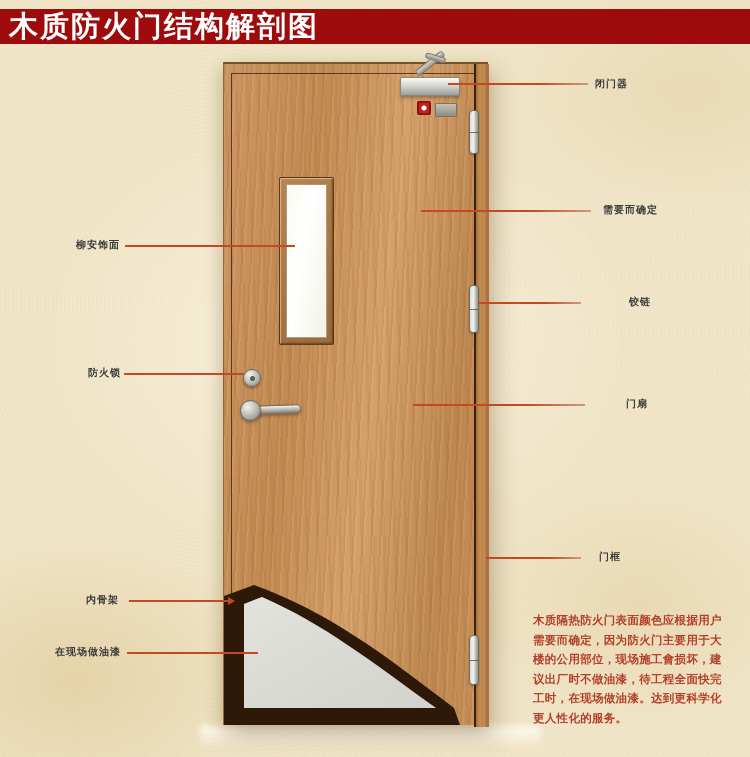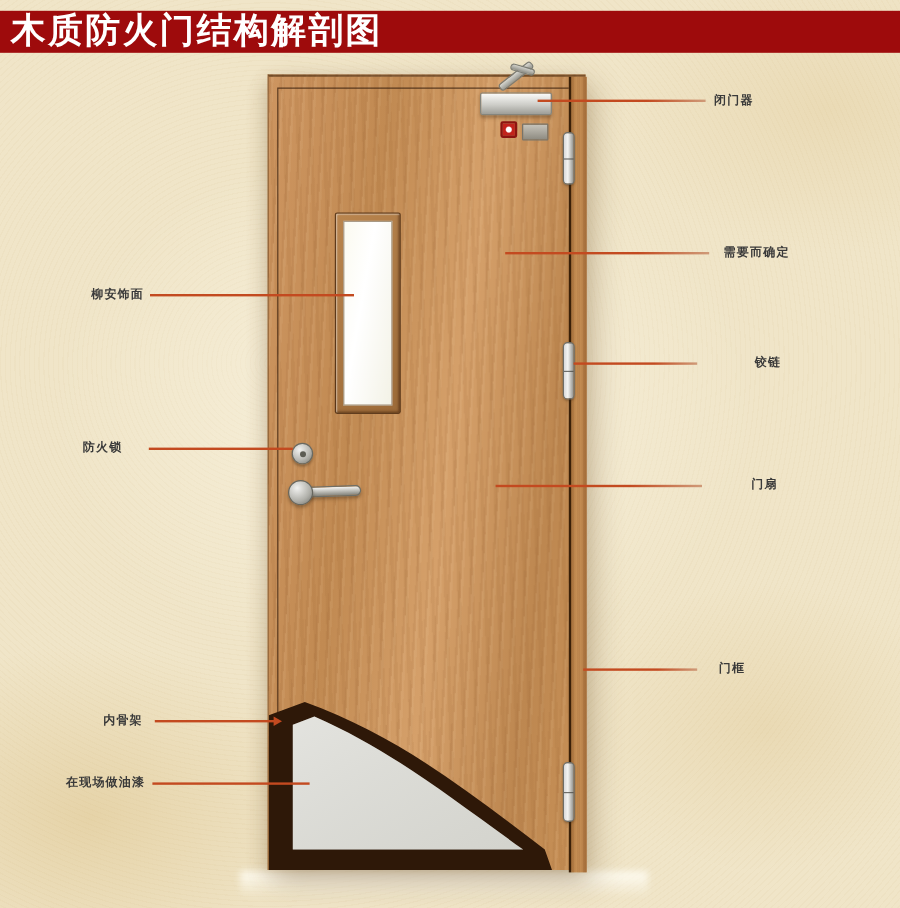--- a/index.html
+++ b/index.html
@@ -119,21 +119,21 @@
     position:absolute; z-index:5; height:2px; background:#c34a20;
   }
   .leader.fade { background:linear-gradient(90deg, #c34a20 65%, #cf9a78); }
   .leader.arrow::after {
     content:""; position:absolute; right:-6px; top:-3px;
     border-left:7px solid #c34a20; border-top:4px solid transparent; border-bottom:4px solid transparent;
   }
   
   .lab-glass  { left:25px;  top:238px; width:95px;  }
   .lin-glass  { left:125px; top:245px; width:170px; }
-  .lab-lock   { left:7px;  top:366px; width:95px;  }
+  .lab-lock   { left:26px;  top:366px; width:95px;  }
   .lin-lock   { left:124px; top:373px; width:120px; }
   .lab-skel   { left:24px;  top:593px; width:95px;  }
   .lin-skel   { left:129px; top:600px; width:100px; }
   .lab-core   { left:20px;  top:645px; width:101px; }
   .lin-core   { left:127px; top:652px; width:131px; }
   
   .lab-closer { left:595px; top:77px;  }
   .lin-closer { left:448px; top:83px;  width:140px; }
   .lab-veneer { left:603px; top:203px; }
   .lin-veneer { left:421px; top:210px; width:170px; }
@@ -216,14 +216,20 @@
 
   <div class="ann-label lab-hinge">铰链</div>
   <div class="leader fade lin-hinge"></div>
 
   <div class="ann-label lab-leaf">门扇</div>
   <div class="leader fade lin-leaf"></div>
 
   <div class="ann-label lab-frame">门框</div>
   <div class="leader fade lin-frame"></div>
 
+  <div class="note">木质隔热防火门表面颜色应根据用户
+需要而确定，因为防火门主要用于大
+楼的公用部位，现场施工會损坏，建
+议出厂时不做油漆，待工程全面快完
+工时，在现场做油漆。达到更科学化
+更人性化的服务。</div>
 
 </div>
 
 </body></html>

